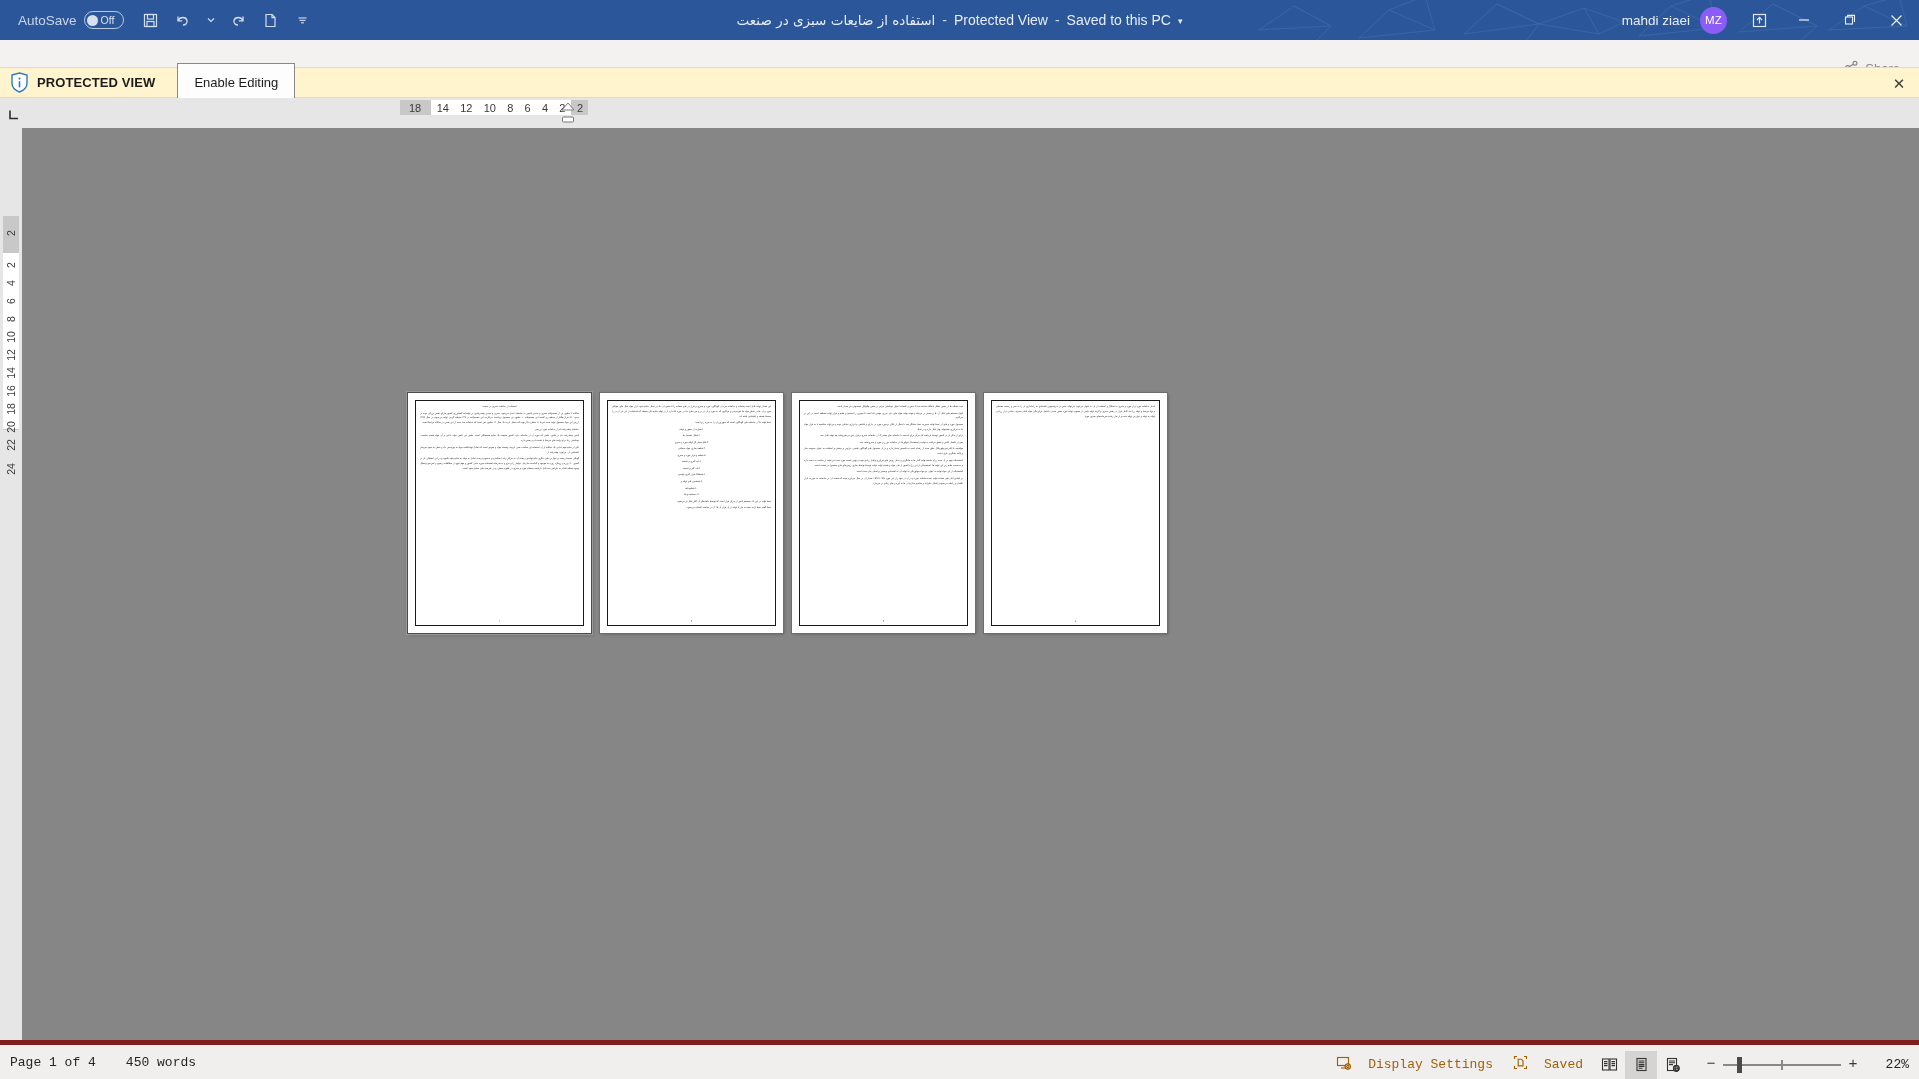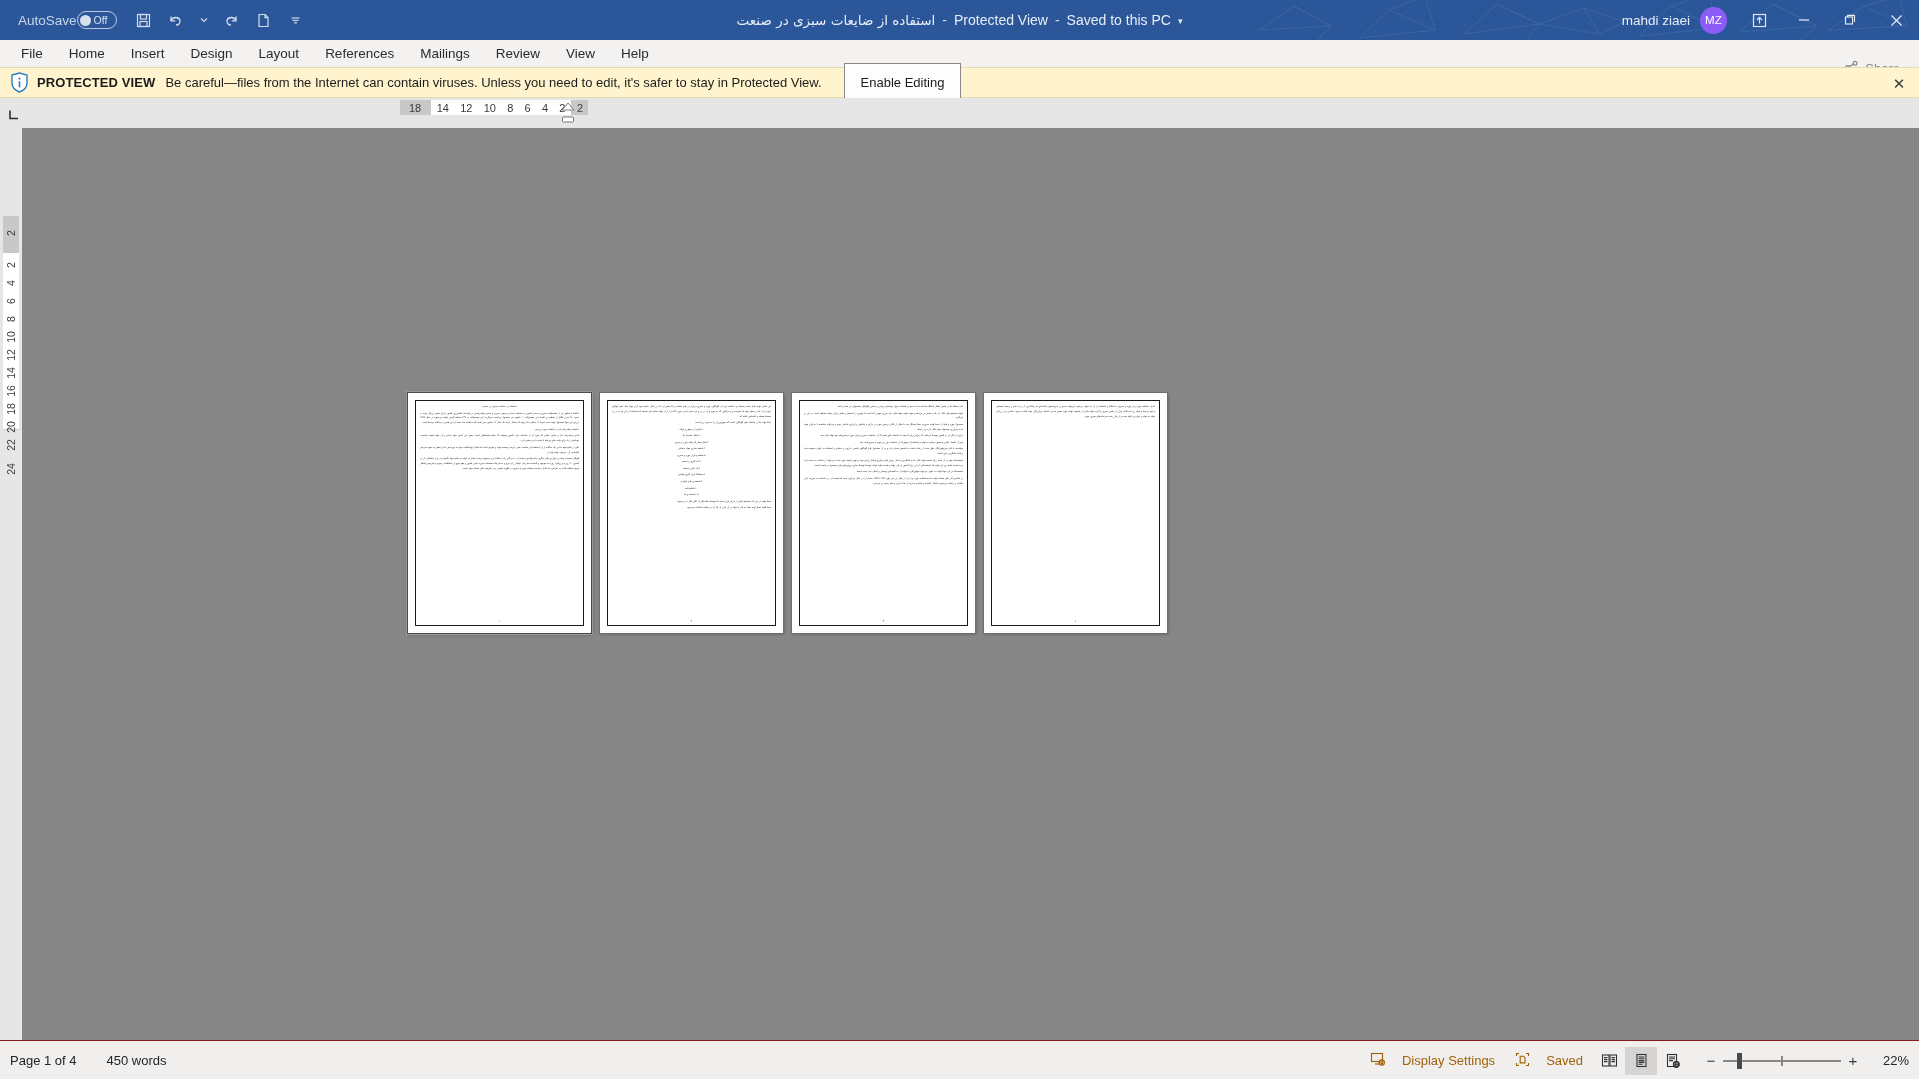--- a/index.html
+++ b/index.html
@@ -12,21 +12,21 @@
 
   
   .titlebar{
     position:relative; height:40px; background:#2B579A; display:flex; align-items:center;
     overflow:hidden;
   }
   .tb-pattern{
     position:absolute; right:0; top:0; width:680px; height:40px; opacity:.5; pointer-events:none;
   }
   .autosave{
-    display:flex; align-items:center; margin-left:18px; color:#C9D6E8; font-size:13.5px;
+    display:flex; align-items:center; gap:7px; margin-left:18px; color:#C9D6E8; font-size:13.5px;
     height:32px;
   }
   .toggle{
     width:40px;height:18px;border-radius:10px;border:1.4px solid #B9CAE0;
     display:flex;align-items:center;padding:0 2px;gap:3px;
   }
   .toggle .knob{ width:11px;height:11px;border-radius:50%;background:#D6E0EE;}
   .toggle .tlabel{ font-size:10.5px;color:#D6E0EE;line-height:1;}
   .qat{ display:flex; align-items:center; gap:2px; margin-left:12px;}
   .qat .qbtn{
@@ -156,22 +156,23 @@
   }
   .page-text p{ margin:0 0 1.6px 0;}
   .page-text p.c{ text-align:center;}
   .page-num{
     position:absolute; bottom:10px; left:0; right:0; text-align:center; font-size:2.6px; color:#222;
     font-family:"DejaVu Sans",sans-serif;
   }
 
   
   .status{
-    height:39px; background:#F0EFEE; border-top:1px solid #7f1d1d; display:flex; align-items:center;
+    height:39px; background:#F0EFEE; border-top:5px solid #7f1d1d; display:flex; align-items:center;
     position:relative;
+    font-family:Liberation Mono, monospace;
   }
   .st-left{ display:flex; align-items:center; gap:30px; margin-left:10px;}
   .st-item{ font-size:13px; color:#252525; cursor:pointer;}
   .st-right{ position:absolute; right:10px; top:0; height:39px; display:flex; align-items:center; gap:0;}
   .st-btn{
     display:flex; align-items:center; gap:16px; font-size:13px; color:#a16207; padding:0 10px; height:28px;
     cursor:pointer;
   }
   .vbtn{
     width:32px;height:28px;display:flex;align-items:center;justify-content:center;cursor:pointer;color:#333;
@@ -292,32 +293,20 @@
     </div>
     <div class="wbtn close">
       <svg width="13" height="13" viewBox="0 0 13 13">
           <path d="M1.5 1.5 L11.5 11.5 M11.5 1.5 L1.5 11.5" stroke="currentColor" stroke-width="1.2"></path>
         </svg>
     </div>
   </div>
 </div>
 
 <div class="ribbon">
-  <div class="tabs">
-    <div class="tab">File</div>
-    <div class="tab">Home</div>
-    <div class="tab">Insert</div>
-    <div class="tab">Design</div>
-    <div class="tab">Layout</div>
-    <div class="tab">References</div>
-    <div class="tab">Mailings</div>
-    <div class="tab">Review</div>
-    <div class="tab">View</div>
-    <div class="tab">Help</div>
-  </div>
   <div class="share">
     <span>
       <svg width="15" height="15" viewBox="0 0 15 15" fill="none" stroke="currentColor" stroke-width="1.2">
         <circle cx="11" cy="3.3" r="1.9"></circle>
           <circle cx="3.6" cy="7.5" r="1.9"></circle>
           <circle cx="11" cy="11.7" r="1.9"></circle>
         <path d="M9.4 4.3 L5.2 6.6 M5.2 8.5 L9.4 10.7"></path>
       </svg>
     </span>
     <span>Share</span>
@@ -326,21 +315,20 @@
 
 <div class="pv-bar">
   <span class="pv-shield">
     <svg width="19" height="21" viewBox="0 0 19 21" fill="none">
       <path d="M2 3 L9.5 1 L17 3 L17 11 C17 15.5 13.5 18.5 9.5 20 C5.5 18.5 2 15.5 2 11 Z" stroke="#2B7CC4" stroke-width="1.4" fill="#FFFFFF"></path>
       <circle cx="9.5" cy="6.6" r="1.05" fill="#2B7CC4"></circle>
       <rect x="8.7" y="9" width="1.6" height="6.4" rx="0.7" fill="#2B7CC4"></rect>
     </svg>
   </span>
   <span class="pv-strong">PROTECTED VIEW</span>
-  <span class="pv-msg">Be careful—files from the Internet can contain viruses. Unless you need to edit, it's safer to stay in Protected View.</span>
   <div class="pv-enable">Enable Editing</div>
   <div class="pv-close">✕</div>
 </div>
 
 <div class="ruler-row">
   <div class="tabsel">
     <span>
       <svg width="12" height="12" viewBox="0 0 12 12">
           <path d="M2 1.5 L2 9.5 L10 9.5" stroke="#2E2E2E" stroke-width="1.6" fill="none"></path>
         </svg>

